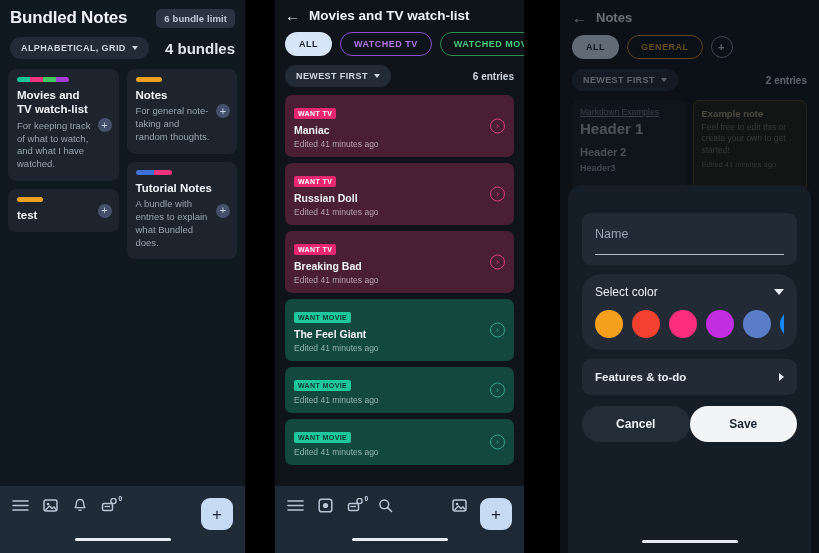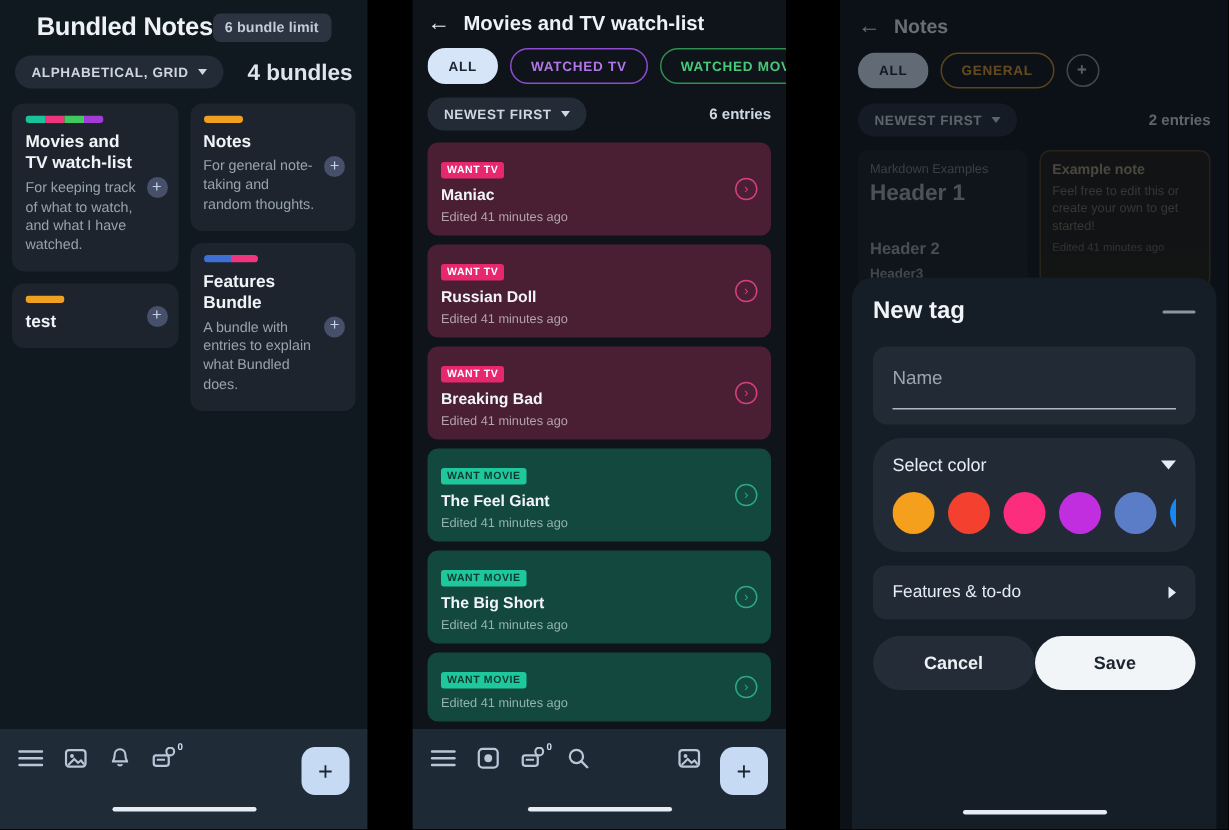--- a/index.html
+++ b/index.html
@@ -13,21 +13,21 @@
 
   
   .panel { position: relative; height: 553px; overflow: hidden; background: #10161d; }
   .p1 { width: 245px; background: #101820; }
   .gap1 { width: 30px; background: #000; }
   .p2 { width: 249px; background: #0e1419; }
   .gap2 { width: 36px; background: #000; }
   .p3 { width: 259px; background: #0c1117; }
 
   
-  .p1-head { padding: 8px 10px 0 10px; display:flex; align-items:center; justify-content:center; }
+  .p1-head { padding: 8px 10px 0 10px; display:flex; align-items:center; justify-content:space-between; }
   .p1-title { font-size: 17px; font-weight: 700; color: #eef2f7; letter-spacing: -0.2px; }
   .limit-badge {
     background: #2b3440; color: #c3cbd6; font-size: 9.5px; font-weight: 700;
     padding: 4px 8px; border-radius: 5px; letter-spacing: 0.1px;
   }
   .p1-subrow { margin-top: 9px; padding: 0 10px; display:flex; align-items:center; justify-content:space-between; }
   .sortpill {
     background: #222b36; color: #cfd6df; font-size: 9px; font-weight: 700;
     padding: 6px 11px; border-radius: 13px; letter-spacing: 0.4px;
     display:flex; align-items:center; gap:6px;
@@ -113,23 +113,23 @@
   .p3-head { padding: 10px 12px 0 12px; display:flex; align-items:center; gap: 9px; opacity: 0.42; }
   .p3-title { font-size: 13px; font-weight: 700; color:#e9eef4; }
   .p3-tabrow { margin-top: 10px; padding-left: 12px; display:flex; gap: 8px; align-items:center; opacity: 0.42; }
   .tab.orange { border-color:#d08c20; color:#e09a2c; }
   .tab.addcirc { width:22px;height:22px;border-radius:50%;border:1px solid #8a93a0;color:#c4ccd6;
                  display:flex;align-items:center;justify-content:center;font-size:11px;padding:0; }
   .p3-subrow { margin-top: 10px; padding: 0 12px; display:flex; align-items:center; justify-content:space-between; opacity: 0.42; }
   .p3-notes { margin-top: 9px; padding: 0 12px; display:flex; gap: 8px; opacity: 0.30; }
   .note-card { flex:1; background:#1b2129; border-radius:7px; padding:7px 8px; height: 92px; overflow:hidden; }
   .note-card.amber { background:#241c10; border:1px solid #6a4f1d; }
-  .nc-sub { font-size: 8.5px; color:#9aa5b2; }
+  .nc-sub { font-size: 8.5px; color:#9aa5b2;text-decoration:underline; }
   .nc-h1 { font-size: 15px; font-weight:700; color:#dfe5ec; margin-top: 3px; }
-  .nc-h2 { font-size: 11px; font-weight:700; color:#cfd6df; margin-top: 23px; }
+  .nc-h2 { font-size: 11px; font-weight:700; color:#cfd6df; margin-top: 9px; }
   .nc-h3 { font-size: 9px; font-weight:700; color:#b7c0ca; margin-top: 5px; }
   .nc-title { font-size: 9.5px; font-weight:700; color:#d9c79a; }
   .nc-body { font-size: 8.5px; color:#9a8f78; margin-top: 3px; line-height:1.35; }
   .nc-meta { font-size: 7.5px; color:#8a8170; margin-top: 4px; }
 
   .sheet {
     position:absolute; left: 8px; right: 8px; bottom: 0; top: 185px;
     background: #151d27; border-radius: 14px 14px 0 0; padding: 14px 14px 0 14px;
   }
   .sheet-head { display:flex; align-items:flex-start; justify-content:space-between; }
@@ -141,21 +141,21 @@
   .color-box { margin-top: 9px; background:#222a35; border-radius: 19px; padding: 11px 13px 12px 13px; }
   .color-row1 { display:flex; align-items:center; justify-content:space-between; }
   .color-lab { font-size: 12px; color:#e7edf4; font-weight: 400; }
   .dncaret { width:0;height:0;border-left:5px solid transparent;border-right:5px solid transparent;border-top:6px solid #e7edf4; }
   .swatches { display:flex; gap: 9px; margin-top: 11px; overflow:hidden; }
   .sw { width: 28px; height: 28px; border-radius: 50%; flex: 0 0 auto; }
   .check-box { margin-top: 9px; background:#222a35; border-radius: 9px; padding: 12px 13px; display:flex; align-items:center; gap: 11px; }
   .cbox { width: 13px; height: 13px; border: 1.6px solid #e4e9ef; border-radius: 2px; }
   .check-lab { font-size: 11px; color:#e7edf4; font-weight: 700; }
   .feat-box { margin-top: 9px; background:#222a35; border-radius: 9px; padding: 12px 13px; display:flex; align-items:center; justify-content:space-between; }
-  .feat-lab { font-size: 11.5px; color:#e7edf4; font-weight: 400; }
+  .feat-lab { font-size: 11.5px; color:#e7edf4; font-weight: 700; }
   .rcaret { width:0;height:0;border-top:4px solid transparent;border-bottom:4px solid transparent;border-left:5px solid #e7edf4; }
   .btn-row { margin-top: 11px; display:flex; gap: 0; }
   .btn { flex:1; text-align:center; padding: 11px 0; border-radius: 20px; font-size: 12px; font-weight: 700; }
   .btn.cancel { background:#242c37; color:#eef2f7; }
   .btn.save { background:#f2f5f8; color:#1b2430; }
   .sheet .homebar { bottom: 10px; }
 </style>
 </head>
 <body>
 
@@ -202,21 +202,21 @@
           </div>
           <div class="bundle-name">Notes</div>
           <div class="bundle-desc">For general note-taking and random thoughts.</div>
           <div class="plus-round">+</div>
         </div>
         <div class="bundle-card">
           <div class="strip two">
             <i style="background:#3d6fd4"></i>
               <i style="background:#f0357f"></i>
           </div>
-          <div class="bundle-name">Features Bundle</div>
+          <div class="bundle-name">Tutorial Notes</div>
           <div class="bundle-desc">A bundle with entries to explain what Bundled does.</div>
           <div class="plus-round">+</div>
         </div>
       </div>
     </div>
 
     <div class="botbar">
       <div class="icon-row">
         <span class="nicon">
           <svg width="17" height="13" viewBox="0 0 17 13">
@@ -297,21 +297,20 @@
         <div class="echev">›</div>
       </div>
       <div class="entry movie">
         <span class="etag movie">WANT MOVIE</span>
         <div class="etitle">The Feel Giant</div>
         <div class="emeta">Edited 41 minutes ago</div>
         <div class="echev">›</div>
       </div>
       <div class="entry movie">
         <span class="etag movie">WANT MOVIE</span>
-        <div class="etitle">The Big Short</div>
         <div class="emeta">Edited 41 minutes ago</div>
         <div class="echev">›</div>
       </div>
       <div class="entry movie">
         <span class="etag movie">WANT MOVIE</span>
         <div class="emeta">Edited 41 minutes ago</div>
         <div class="echev">›</div>
       </div>
     </div>
 
@@ -387,24 +386,20 @@
         <div class="nc-h3">Header3</div>
       </div>
       <div class="note-card amber">
         <div class="nc-title">Example note</div>
         <div class="nc-body">Feel free to edit this or create your own to get started!</div>
         <div class="nc-meta">Edited 41 minutes ago</div>
       </div>
     </div>
 
     <div class="sheet">
-      <div class="sheet-head">
-        <div class="sheet-title">New tag</div>
-        <div class="grabber"></div>
-      </div>
 
       <div class="field-box">
         <div class="field-label">Name</div>
         <div class="field-line"></div>
       </div>
 
       <div class="color-box">
         <div class="color-row1">
           <span class="color-lab">Select color</span>
           <span class="dncaret"></span>

